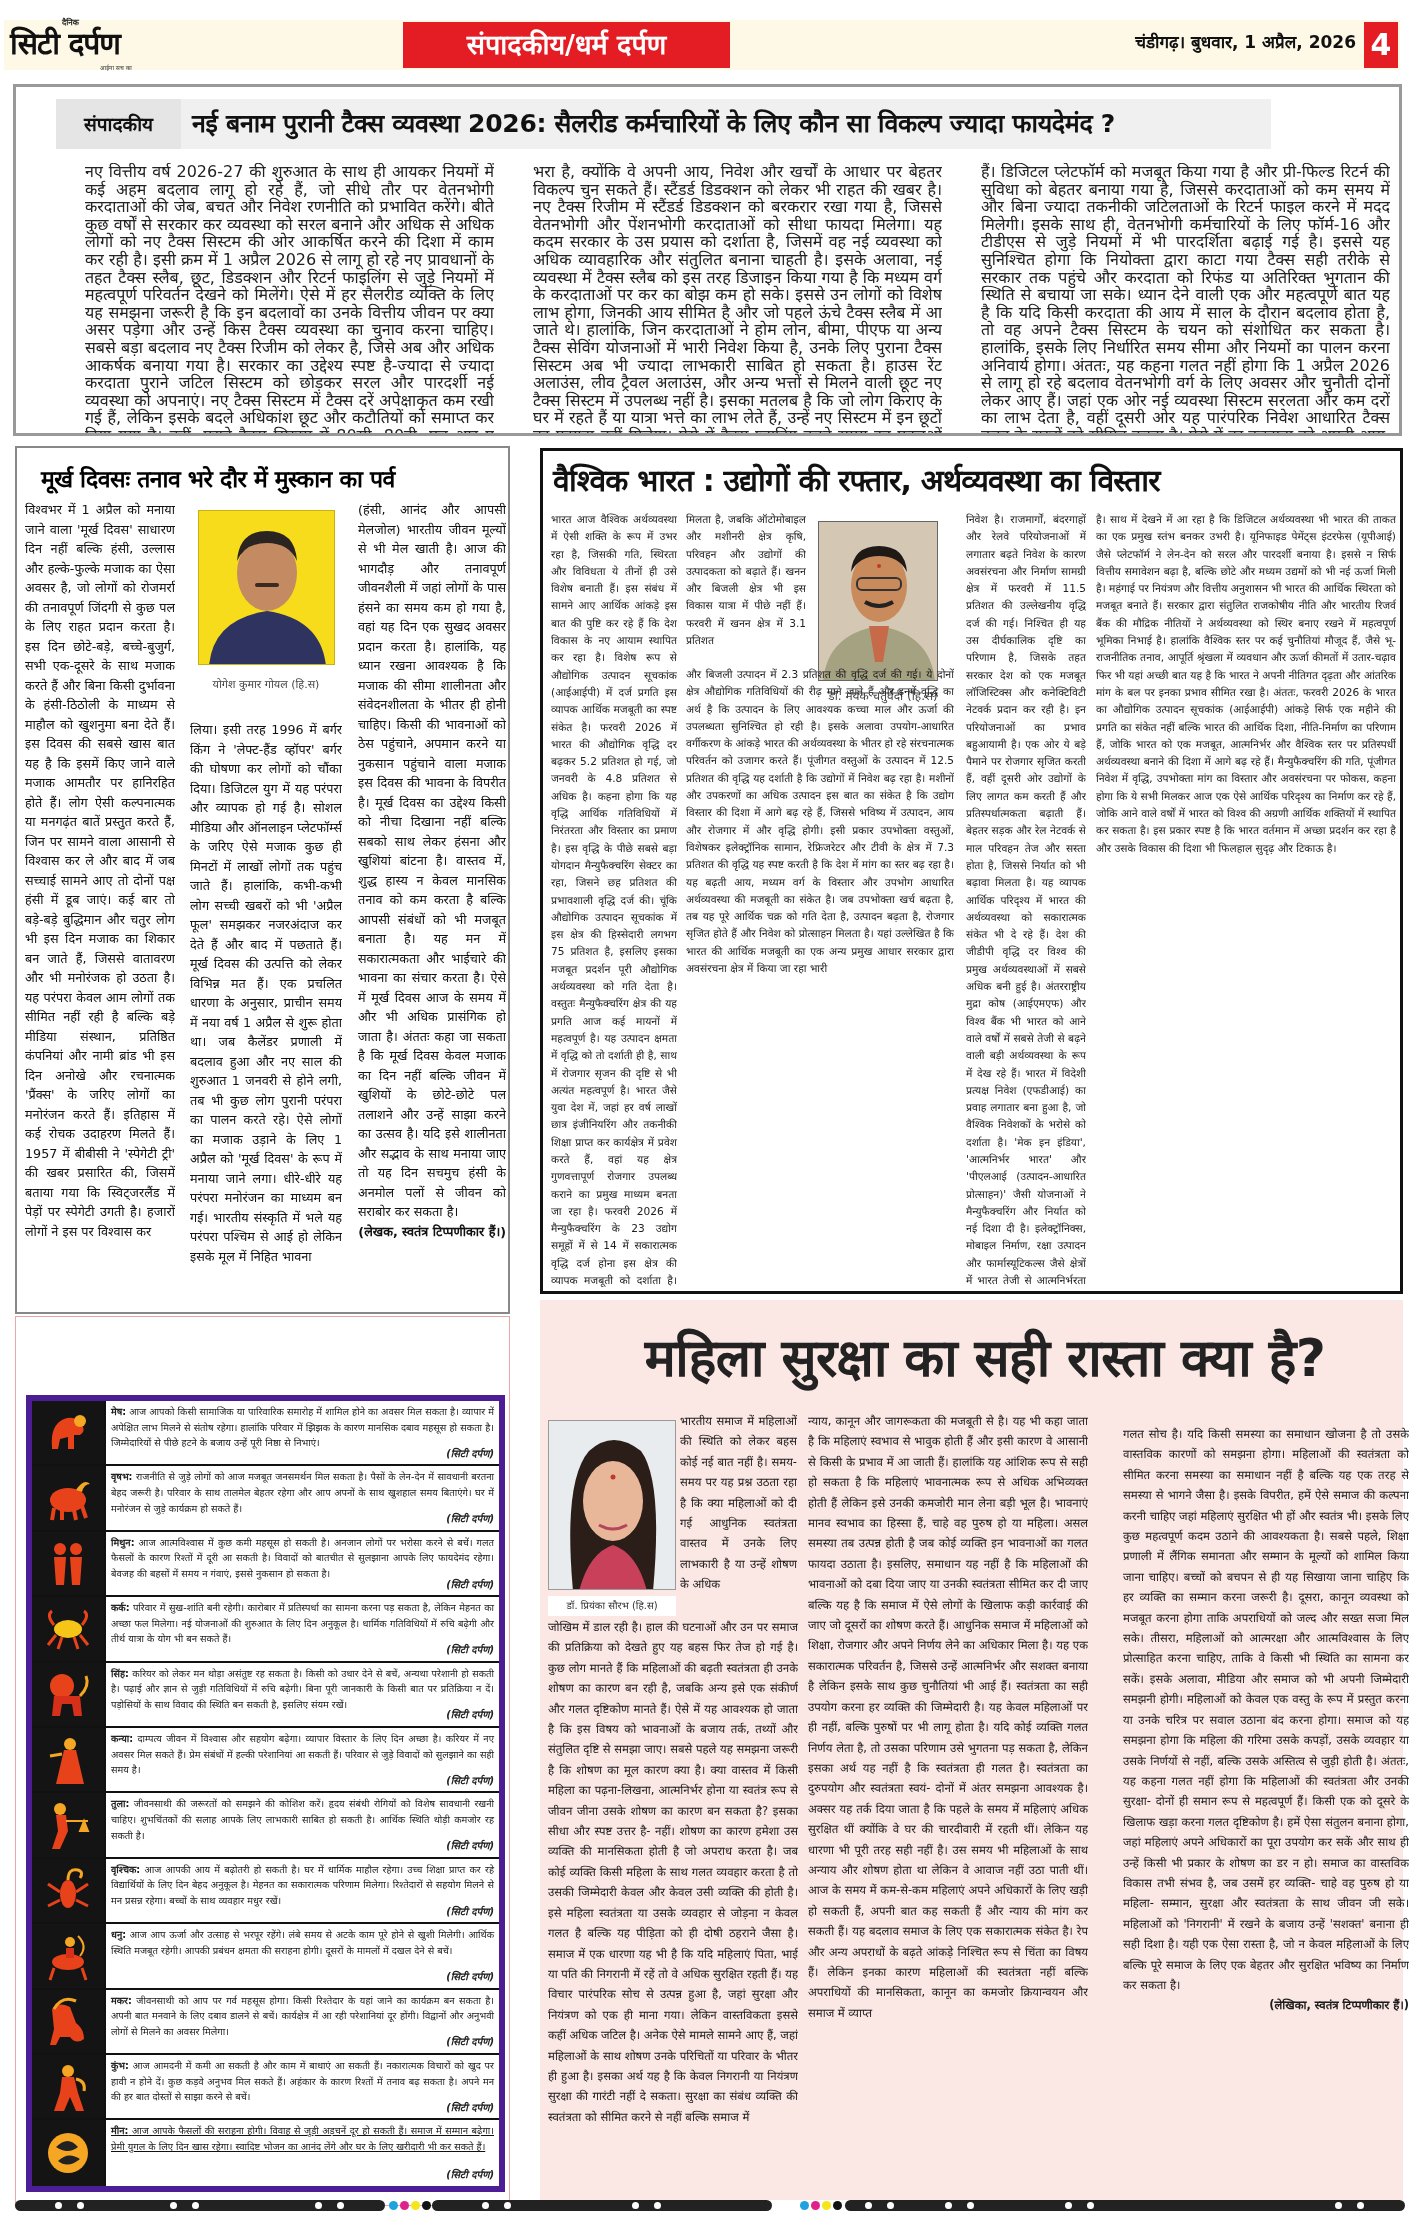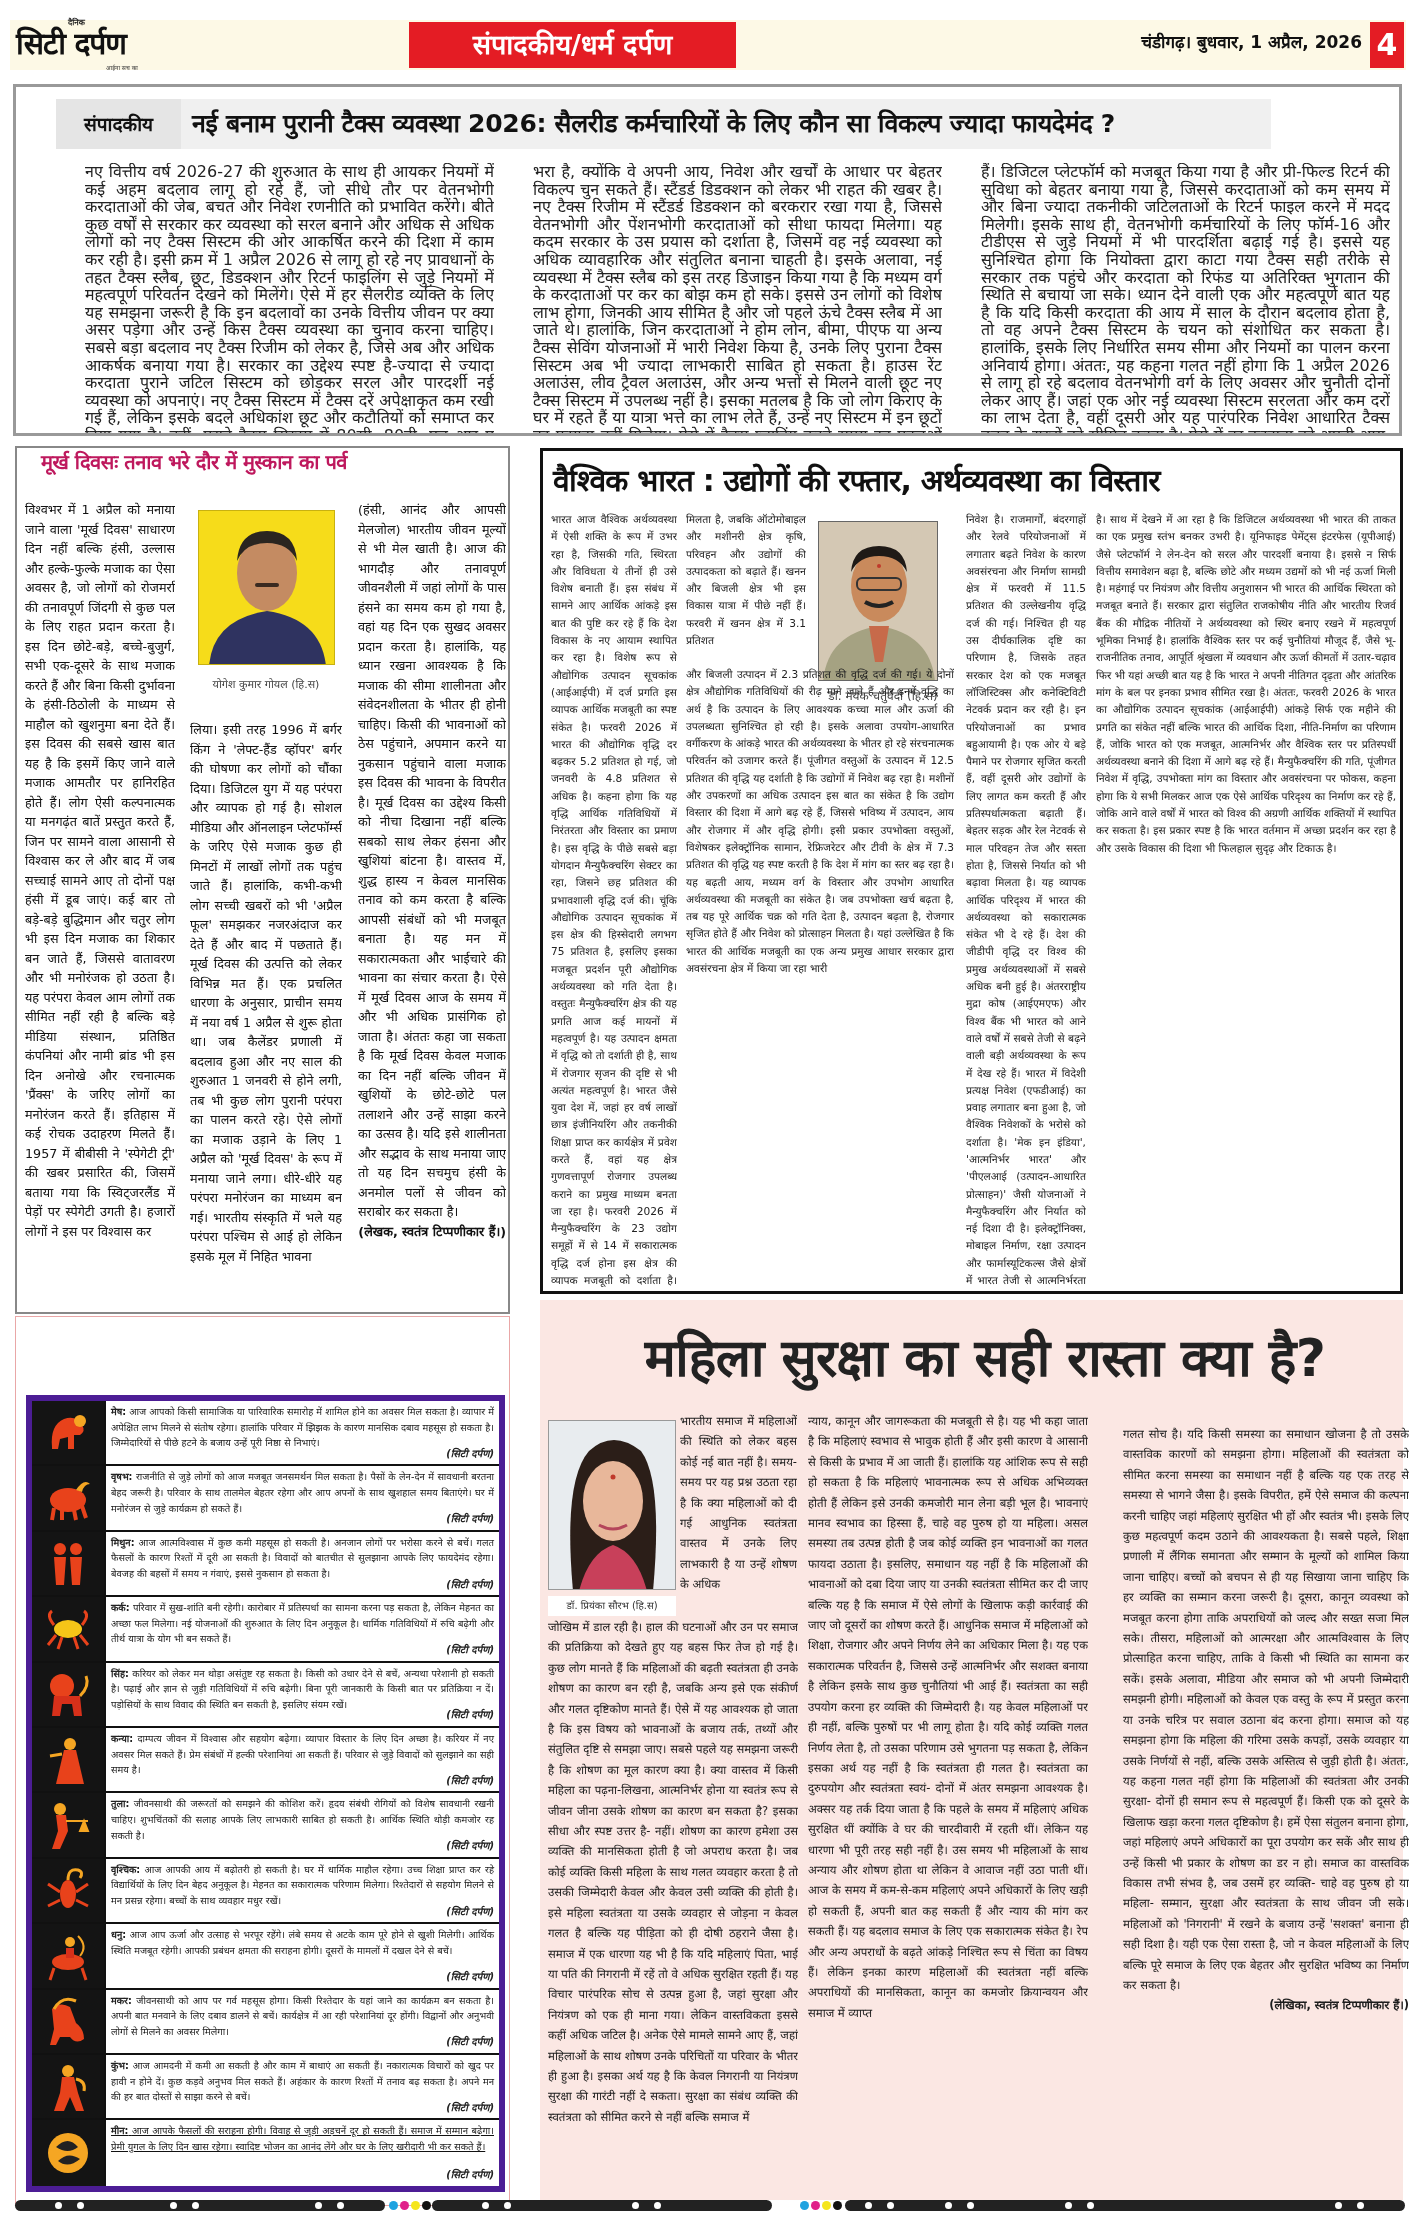--- a/index.html
+++ b/index.html
@@ -1,37 +1,37 @@
 <!DOCTYPE html>
 <html><head>
 <meta charset="utf-8">
 <style>
   * { box-sizing: border-box; margin: 0; padding: 0; }
   html, body { width: 1416px; height: 2226px; background: #ffffff; overflow: hidden; }
   body { font-family: "DejaVu Sans", "Liberation Sans", sans-serif; color: #111; position: relative; }
 
   
-  .masthead { position: absolute; left: 10px; top: 20px; width: 1396px; height: 50px; background: #fdf9e6; }
+  .masthead { position: absolute; left: 4px; top: 20px; width: 1396px; height: 50px; background: #fdf9e6; }
   .logo { position: absolute; left: 6px; top: -4px; width: 130px; height: 58px; }
   .logo-small { position: absolute; left: 52px; top: 0; font-size: 8px; font-weight: bold; color: #222; }
   .logo-main { position: absolute; left: 0; top: 6px; font-size: 30px; font-weight: 900; letter-spacing: -1px; color: #111; font-family: "DejaVu Serif", serif; }
   .logo-tag { position: absolute; left: 90px; top: 48px; font-size: 6px; color: #333; }
   .section-banner { position: absolute; left: 399px; top: 2px; width: 327px; height: 46px; background: #e41c24; color: #fff; font-size: 27px; font-weight: bold; text-align: center; line-height: 46px; }
   .dateline { position: absolute; right: 44px; top: 10px; font-size: 17px; color: #111; font-weight: bold; }
   .page-num { position: absolute; right: 2px; top: 2px; width: 34px; height: 46px; background: #e41c24; color: #fff; font-size: 30px; font-weight: bold; text-align: center; line-height: 46px; }
 
   
   .editorial { position: absolute; left: 13px; top: 84px; width: 1389px; height: 352px; border: 3px solid #999; border-right-width: 3px; background: #fff; padding-left: 28px; }
   .ed-headline-wrap { position: absolute; left: 40px; top: 12px; width: 1215px; height: 50px; background: #f0f0f0; }
   .ed-tag { position: absolute; left: 0; top: 0; width: 125px; height: 50px; background: #e5e5e5; font-size: 19px; font-weight: bold; line-height: 50px; text-align: center; color: #111; }
   .ed-title { position: absolute; left: 136px; top: 0; height: 50px; line-height: 50px; font-size: 25px; font-weight: bold; color: #111; white-space: nowrap; letter-spacing: -0.3px; }
   .ed-body { position: absolute; left: 40px; top: 76px; width: 1360px; height: 270px; display: grid; grid-template-columns: 438px 438px 438px; column-gap: 10px; }
   .ed-col { font-size: 16px; line-height: 17.6px; text-align: justify; color: #222; overflow: hidden; margin-left: 29px; }
   .murkh-full { position: absolute; left: 15px; top: 446px; width: 495px; height: 868px; border: 2px solid #888; }
-  .murkh-title { position: absolute; left: 24px; top: 0; width: 470px; font-size: 20px; font-weight: bold; color: #be185d; white-space: nowrap; letter-spacing: -0.5px; }
+  .murkh-title { position: absolute; left: 24px; top: 14px; width: 470px; font-size: 23px; font-weight: bold; color: #000000; white-space: nowrap; letter-spacing: -0.5px; }
   .murkh-c1 { position: absolute; left: 8px; top: 52px; width: 150px; height: 800px; font-size: 12.7px; line-height: 19.5px; text-align: justify; overflow: hidden; }
   .murkh-c2 { position: absolute; left: 173px; top: 272px; width: 152px; height: 580px; font-size: 12.7px; line-height: 19.5px; text-align: justify; overflow: hidden; }
   .murkh-c3 { position: absolute; left: 341px; top: 52px; width: 148px; height: 800px; font-size: 12.7px; line-height: 19.5px; text-align: justify; overflow: hidden; }
   .murkh-photo { position: absolute; left: 181px; top: 62px; width: 137px; height: 155px; background: #f6dc1a; overflow: hidden; border: 1px solid #c8b110; }
   .murkh-caption { position: absolute; left: 173px; top: 228px; width: 152px; font-size: 11px; text-align: center; color: #444; }
   .byline { text-align: right; font-weight: bold; }
 
   
   .rashi { position: absolute; left: 15px; top: 1316px; width: 495px; height: 890px; border: 1px solid #e9a7a7; }
   .rashi-header { position: absolute; left: 9px; top: 34px; width: 478px; height: 37px; background: #e41c24; color: #fff; font-size: 24px; font-weight: bold; text-align: center; line-height: 37px; }

